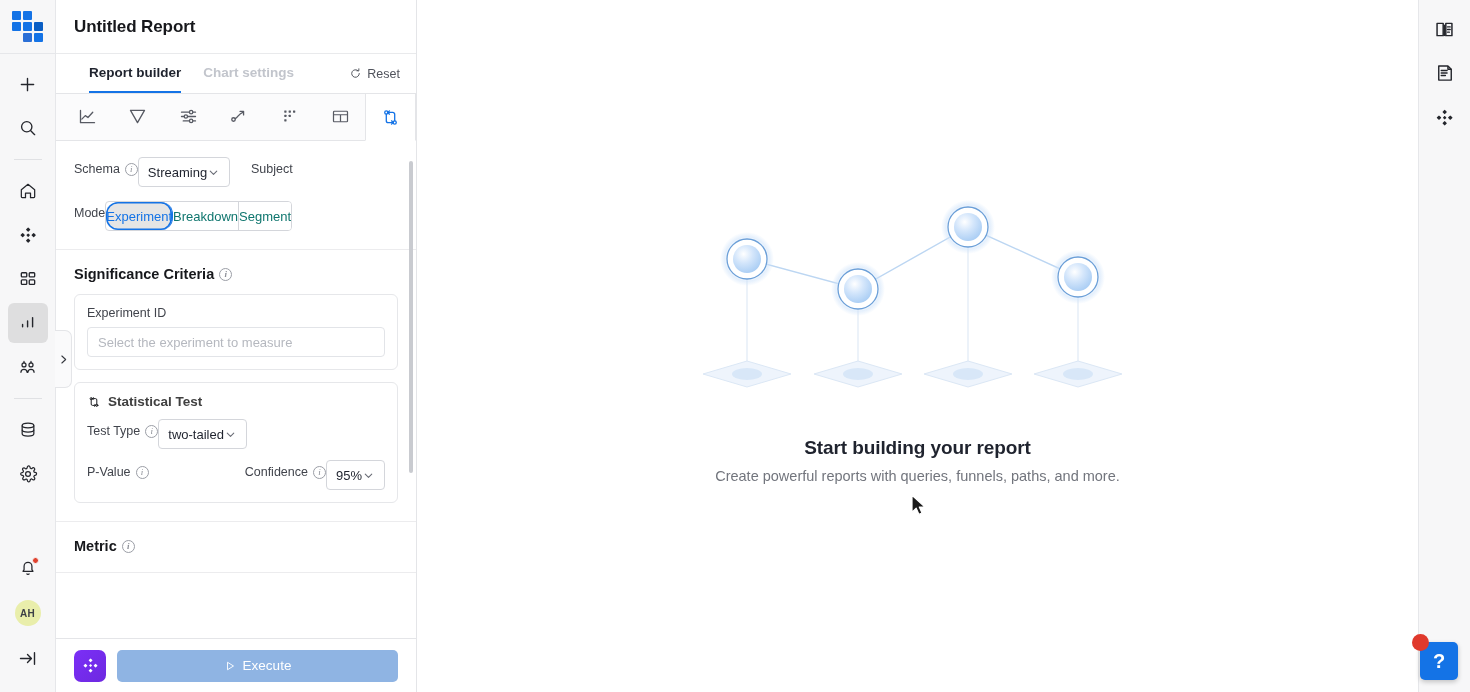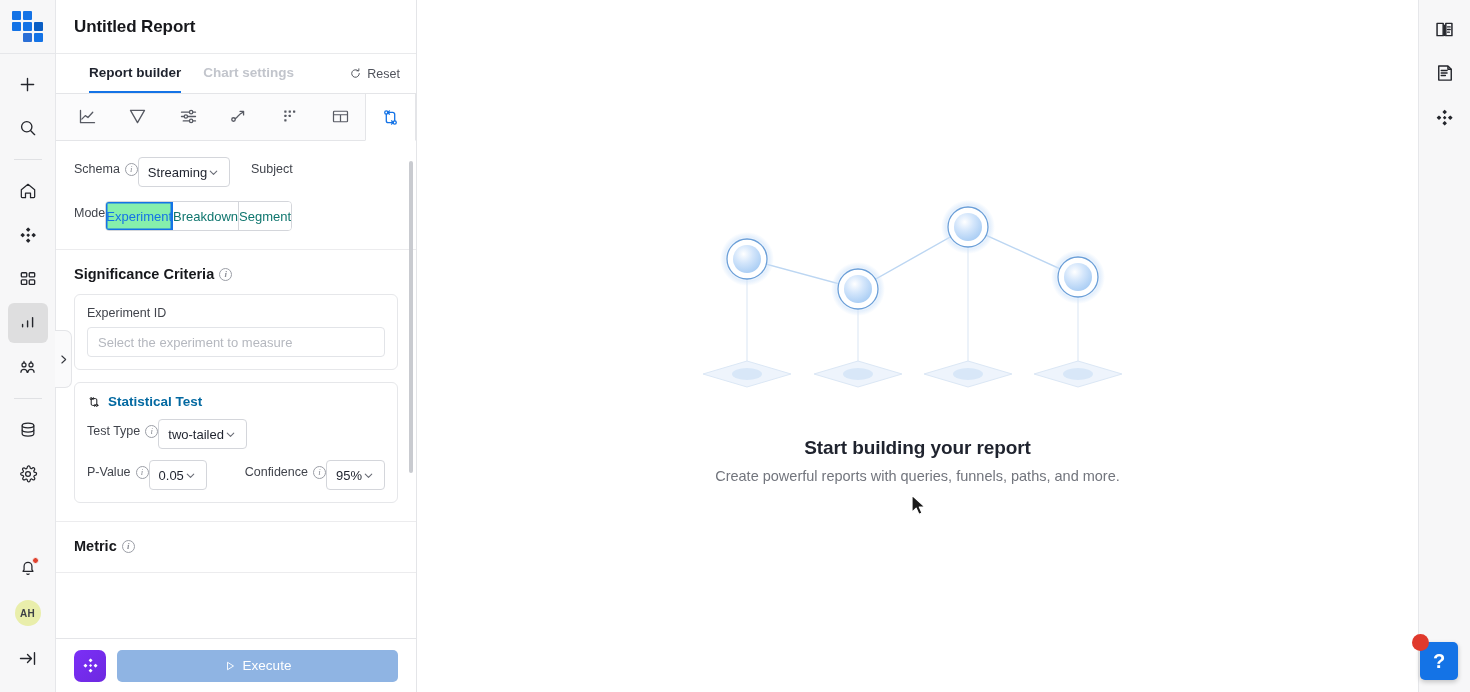--- a/index.html
+++ b/index.html
@@ -112,31 +112,31 @@
   .chev { color: #6a6d76; display: flex; }
 
   .seg { display: flex; border: 1px solid #d4d6db; border-radius: 4px; overflow: hidden; height: 30px; }
   .seg > div {
     flex: 1 1 0; display: flex; align-items: center; justify-content: center;
     font-size: 13px; color: #0f766e; cursor: pointer;
     border-right: 1px solid #d4d6db; background: #fff;
   }
   .seg > div:last-child { border-right: none; }
   .seg > div.on {
-    color: #1473e6; background: #86efac;
-    box-shadow: inset 0 0 0 1.5px #1473e6; border-right-color: #1473e6;
+    color: #1473e6; background: #e5e5e5;
+    box-shadow: inset 0 0 0 1.5px #1473e6; border-right-color: #1473e6; border-radius: 12px;
   }
 
   .card {
     border: 1px solid #e6e7ea; border-radius: 6px; padding: 11px 12px 12px 12px;
     margin-top: 12px; background: #fff;
   }
   .card-hd {
     display: flex; align-items: center; gap: 7px;
-    font-size: 13.5px; font-weight: 600; color: #0369a1; margin-bottom: 10px;
+    font-size: 13.5px; font-weight: 600; color: #404040; margin-bottom: 10px;
   }
   .inp {
     height: 30px; border: 1px solid #e2e4e8; border-radius: 4px;
     display: flex; align-items: center; padding: 0 10px;
     font-size: 13px; color: #b5b8bf; background: #fff; cursor: text;
   }
   .info {
     width: 13px; height: 13px; border-radius: 50%; border: 1px solid #9b9ea6;
     color: #8b8e96; font-size: 9px; display: inline-flex;
     align-items: center; justify-content: center; cursor: pointer;
@@ -460,28 +460,20 @@
               </span>
             </div>
           </div>
 
           <div class="row2" style="margin-top:11px">
             <div class="fld" style="width:144px">
               <div class="lbl">
                 <span>P-Value</span>
                 <span class="info">i</span>
               </div>
-              <div class="sel">
-                <span>0.05</span>
-                <span class="chev">
-                  <svg width="13" height="13" viewBox="0 0 24 24" fill="none" stroke="currentColor" stroke-width="2" stroke-linecap="round" stroke-linejoin="round">
-                      <path d="M6 9.5l6 6 6-6"></path>
-                    </svg>
-                </span>
-              </div>
             </div>
             <div class="fld" style="width:144px">
               <div class="lbl">
                 <span>Confidence</span>
                 <span class="info">i</span>
               </div>
               <div class="sel">
                 <span>95%</span>
                 <span class="chev">
                   <svg width="13" height="13" viewBox="0 0 24 24" fill="none" stroke="currentColor" stroke-width="2" stroke-linecap="round" stroke-linejoin="round">

